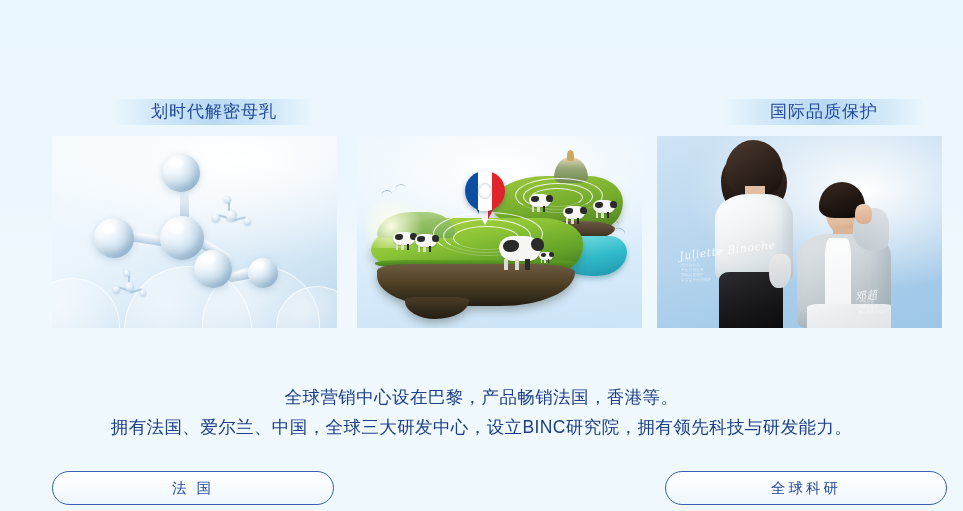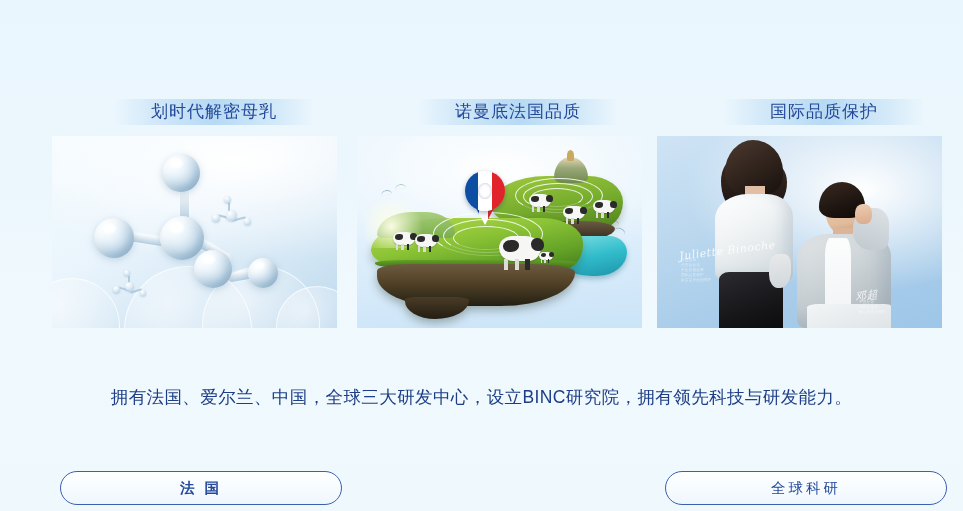--- a/index.html
+++ b/index.html
@@ -519,35 +519,34 @@
     text-align: center;
     border: 1px solid #3d5fb0;
     border-radius: 17px;
     background: linear-gradient(180deg, #ffffff 0%, #f6fbff 55%, #eef6fd 100%);
     color: #24499a;
     font-size: 14.5px;
     letter-spacing: 3px;
     font-weight: 500;
     cursor: pointer;
   }
-  .pill-1 { left: 8px; font-weight: bold; }
+  .pill-1 { left: 0; }
   .pill-2 { left: 306px; }
   .pill-3 { left: 613px; }
 </style>
 </head>
 <body>
 
 <div class="page"></div>
 
 <div class="intro">
 </div>
 
 <div class="labels">
   <div class="label-pill label-1">划时代解密母乳</div>
-  <div class="label-pill label-2">诺曼底法国品质</div>
   <div class="label-pill label-3">国际品质保护</div>
 </div>
 
 <div class="cards">
 
   <div class="card card-1">
     <div class="molecule-bg"></div>
     <div class="halo h1"></div>
     <div class="halo h2"></div>
     <div class="halo h3"></div>
@@ -676,19 +675,20 @@
 国际品质保护
 给宝宝天生的呵护</div>
     <div class="sig sig-2">邓超</div>
     <div class="sig-note note-2">中国星爸
 代言合生元
 爱与科技的呵护</div>
   </div>
 </div>
 
 <div class="outro">
+  <span class="line">全球营销中心设在巴黎，产品畅销法国，香港等。</span>
   <span class="line">拥有法国、爱尔兰、中国，全球三大研发中心，设立BINC研究院，拥有领先科技与研发能力。</span>
 </div>
 
 <div class="pills">
   <div class="pill pill-1">法 国</div>
   <div class="pill pill-3">全球科研</div>
 </div>
 
 </body></html>

